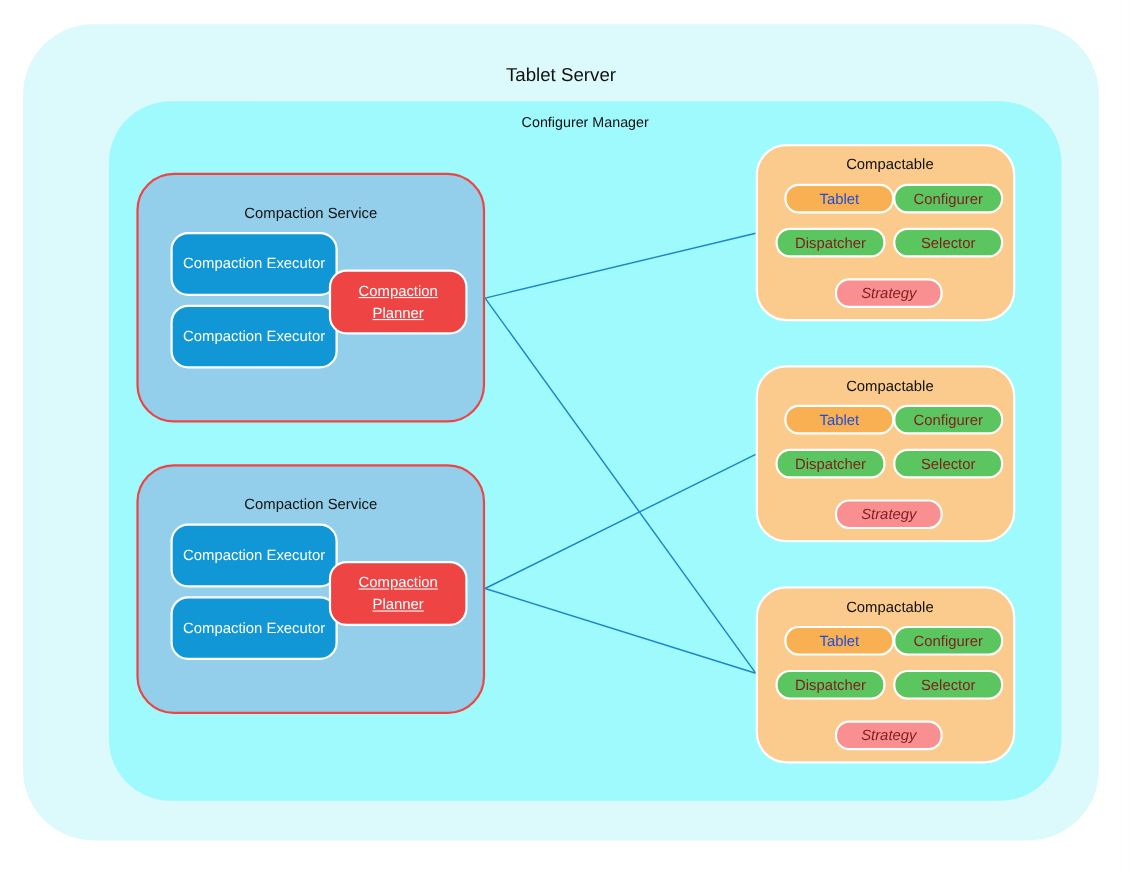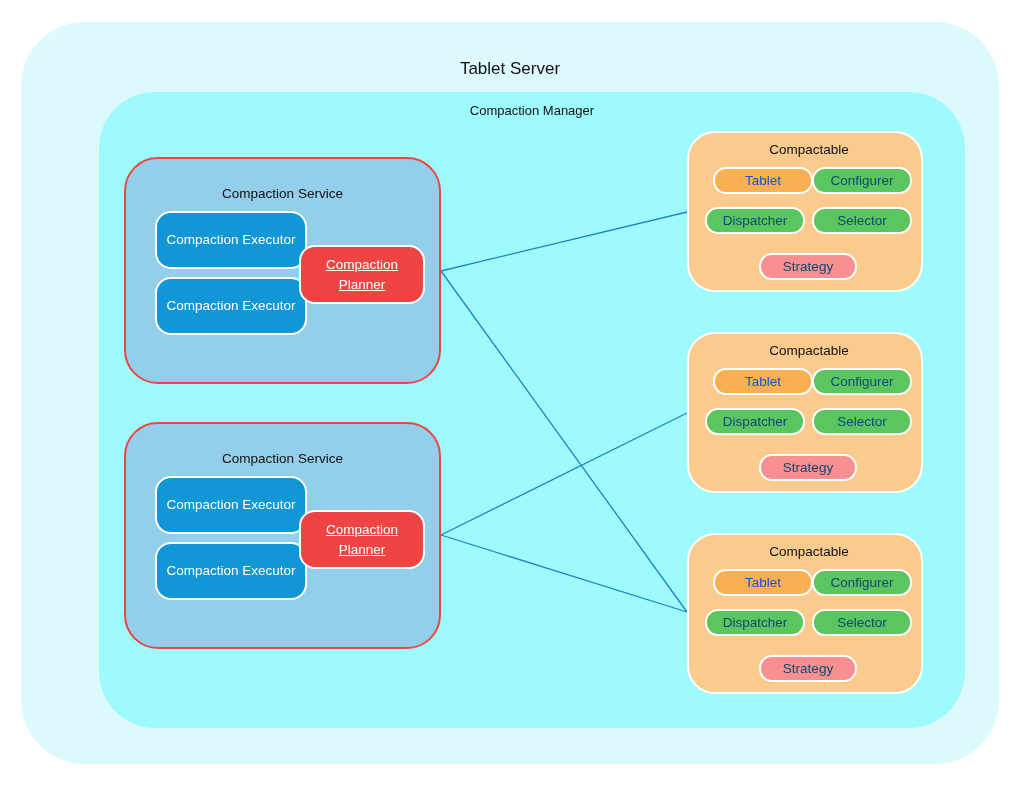--- a/index.html
+++ b/index.html
@@ -95,38 +95,38 @@
   }
   .badge {
     height: 27px;
     border: 2px solid #ffffff;
     border-radius: 13px;
     font-size: 13.5px;
     display: flex;
     align-items: center;
     justify-content: center;
     text-align: center;
-    color: #0c4a6e;
+    color: #7f1d1d;
   }
   .badge-tablet     { left: 24px;  top: 34px;  width: 100px; background: #F9B052; color: #1d4ed8; }
   .badge-configurer { left: 123px; top: 34px;  width: 100px; background: #5BC55F; }
   .badge-dispatcher { left: 16px;  top: 74px;  width: 100px; background: #5BC55F; }
   .badge-selector   { left: 123px; top: 74px;  width: 100px; background: #5BC55F; }
-  .badge-strategy   { left: 70px;  top: 120px; width: 98px;  background: #F98F90; }
+  .badge-strategy   { left: 70px;  top: 120px; width: 98px;  background: #F98F90; font-style: italic; }
 </style>
 </head>
 <body>
 
 <div class="canvas">
 
   <div class="abs tablet-server"></div>
   <div class="abs tablet-server-title">Tablet Server</div>
 
   <div class="abs manager"></div>
-  <div class="abs manager-title">Compaction Manager</div>
+  <div class="abs manager-title">Configurer Manager</div>
 
   <svg class="abs connectors" width="1027" height="791" viewBox="0 0 1027 791" xmlns="http://www.w3.org/2000/svg">
     <line x1="441" y1="271" x2="687" y2="212" stroke="#1E84C4" stroke-width="1.3"></line>
     <line x1="441" y1="271" x2="687" y2="612" stroke="#1E84C4" stroke-width="1.3"></line>
     <line x1="441" y1="535" x2="687" y2="413" stroke="#1E84C4" stroke-width="1.3"></line>
     <line x1="441" y1="535" x2="687" y2="612" stroke="#1E84C4" stroke-width="1.3"></line>
   </svg>
 
   <div class="abs service service-1">
     <div class="abs service-title">Compaction Service</div>

